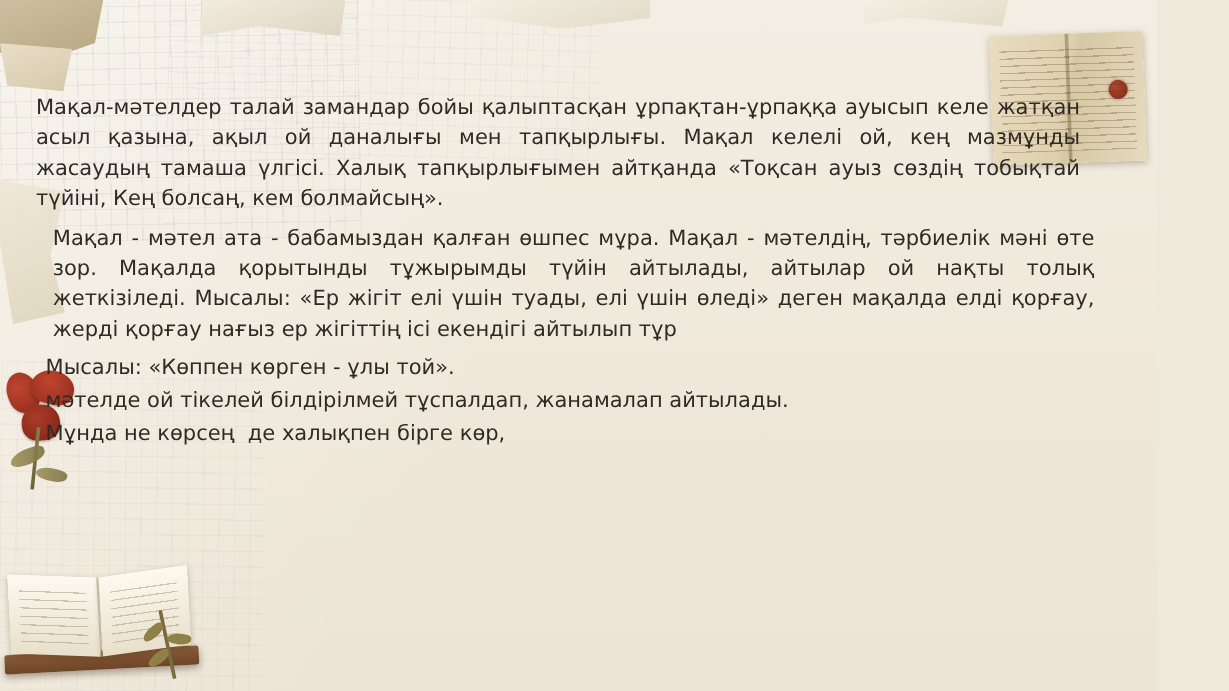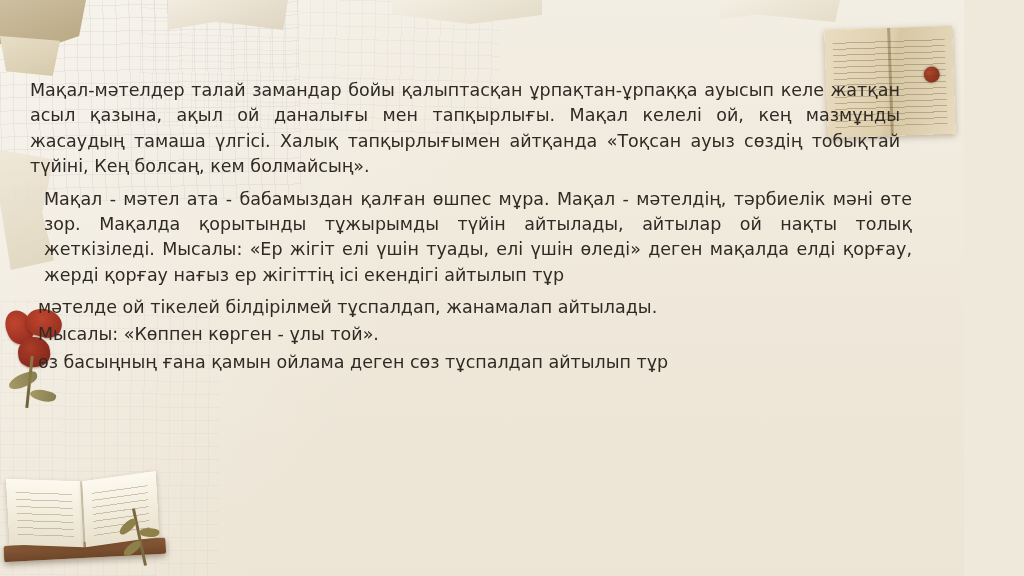--- a/index.html
+++ b/index.html
@@ -299,19 +299,19 @@
     <div class="s-leaf sl2"></div>
     <div class="s-leaf sl3"></div>
   </div>
 
   <div class="content">
     <p class="para p-justify p1">Мақал-мәтелдер талай замандар бойы қалыптасқан ұрпақтан-ұрпаққа ауысып келе жатқан асыл қазына, ақыл ой даналығы мен тапқырлығы. Мақал келелі ой, кең мазмұнды жасаудың тамаша үлгісі. Халық тапқырлығымен айтқанда «Тоқсан ауыз сөздің тобықтай түйіні, Кең болсаң, кем болмайсың».</p>
 
     <p class="para p-justify p2">Мақал - мәтел ата - бабамыздан қалған өшпес мұра. Мақал - мәтелдің, тәрбиелік мәні өте зор. Мақалда қорытынды тұжырымды түйін айтылады, айтылар ой нақты толық  жеткізіледі. Мысалы: «Ер жігіт елі үшін туады, елі үшін өледі» деген мақалда елді қорғау, жерді қорғау нағыз ер жігіттің ісі екендігі айтылып тұр</p>
 
     <div class="p3">
+      <div class="para line">Мысалы: «Көппен көрген - ұлы той».</div>
       <div class="para line">мәтелде ой тікелей білдірілмей тұспалдап, жанамалап айтылады.</div>
-      <div class="para line">Мысалы: «Көппен көрген - ұлы той».</div>
-      <div class="para line">өз басыңның ғана қамын ойлама деген сөз тұспалдап айтылып тұр</div>
+      <div class="para line">Мұнда не көрсең  де халықпен бірге көр,</div>
     </div>
   </div>
 
 </div>
 
 </body></html>

